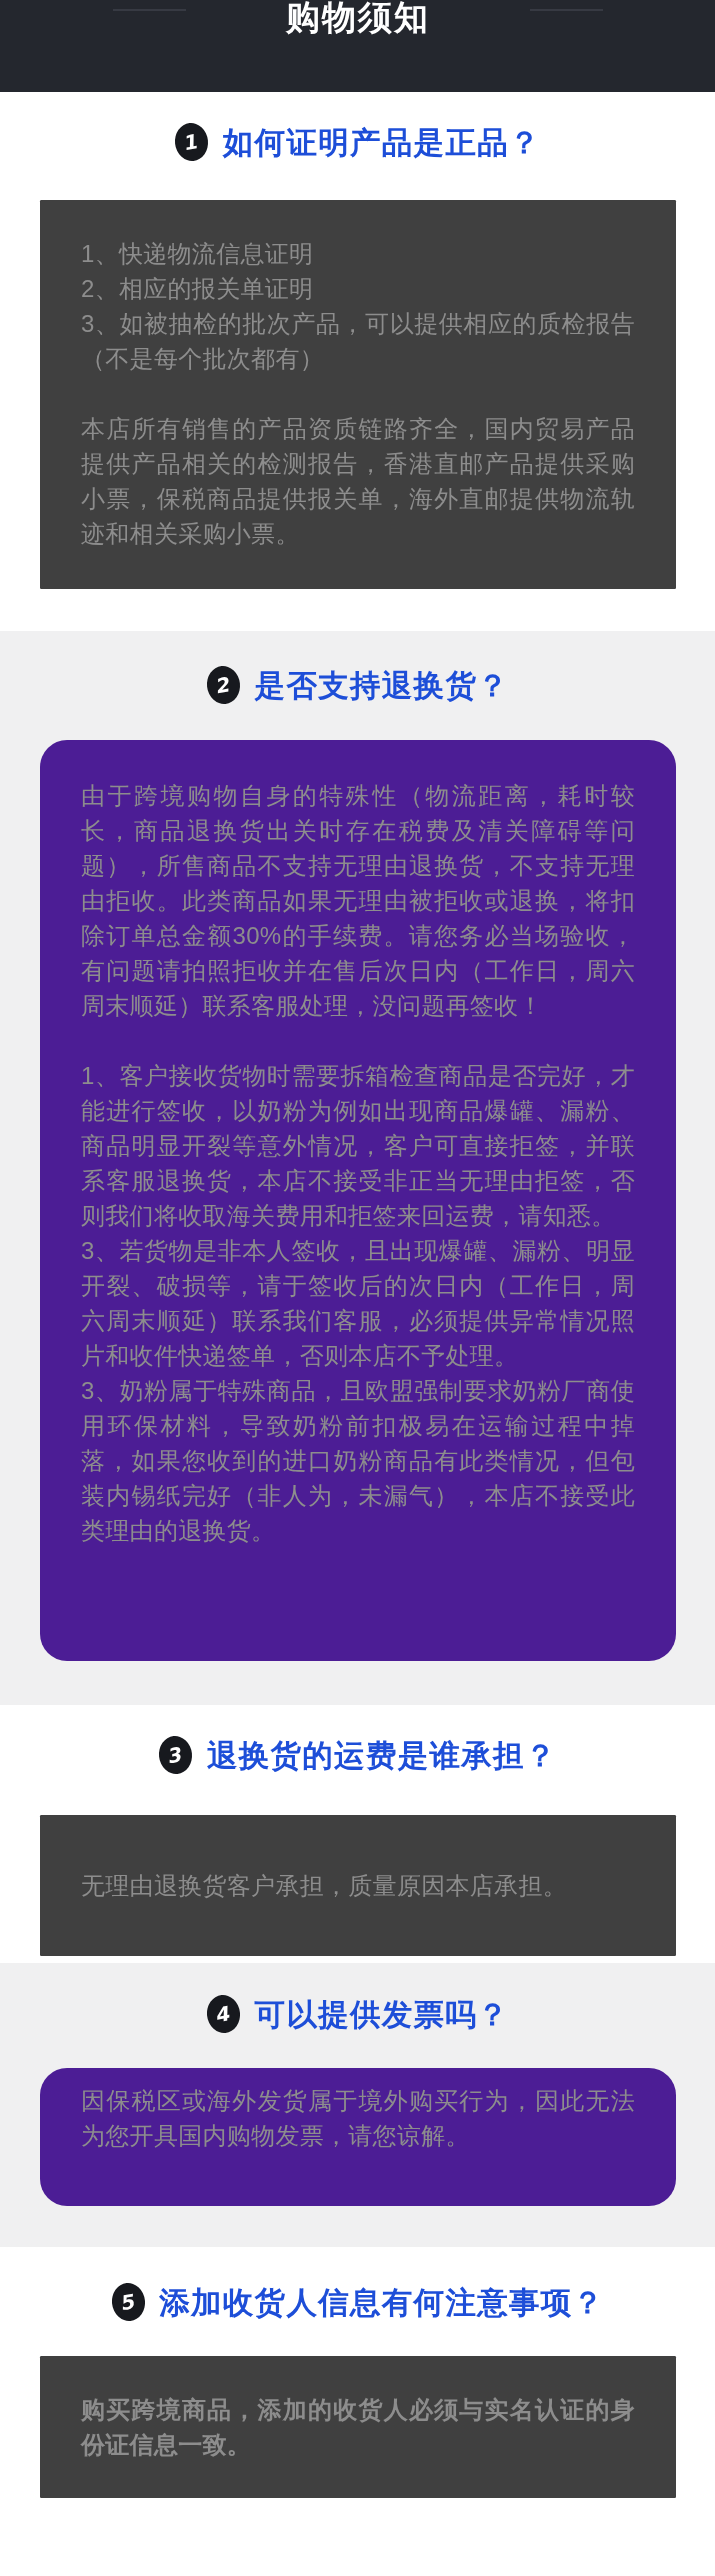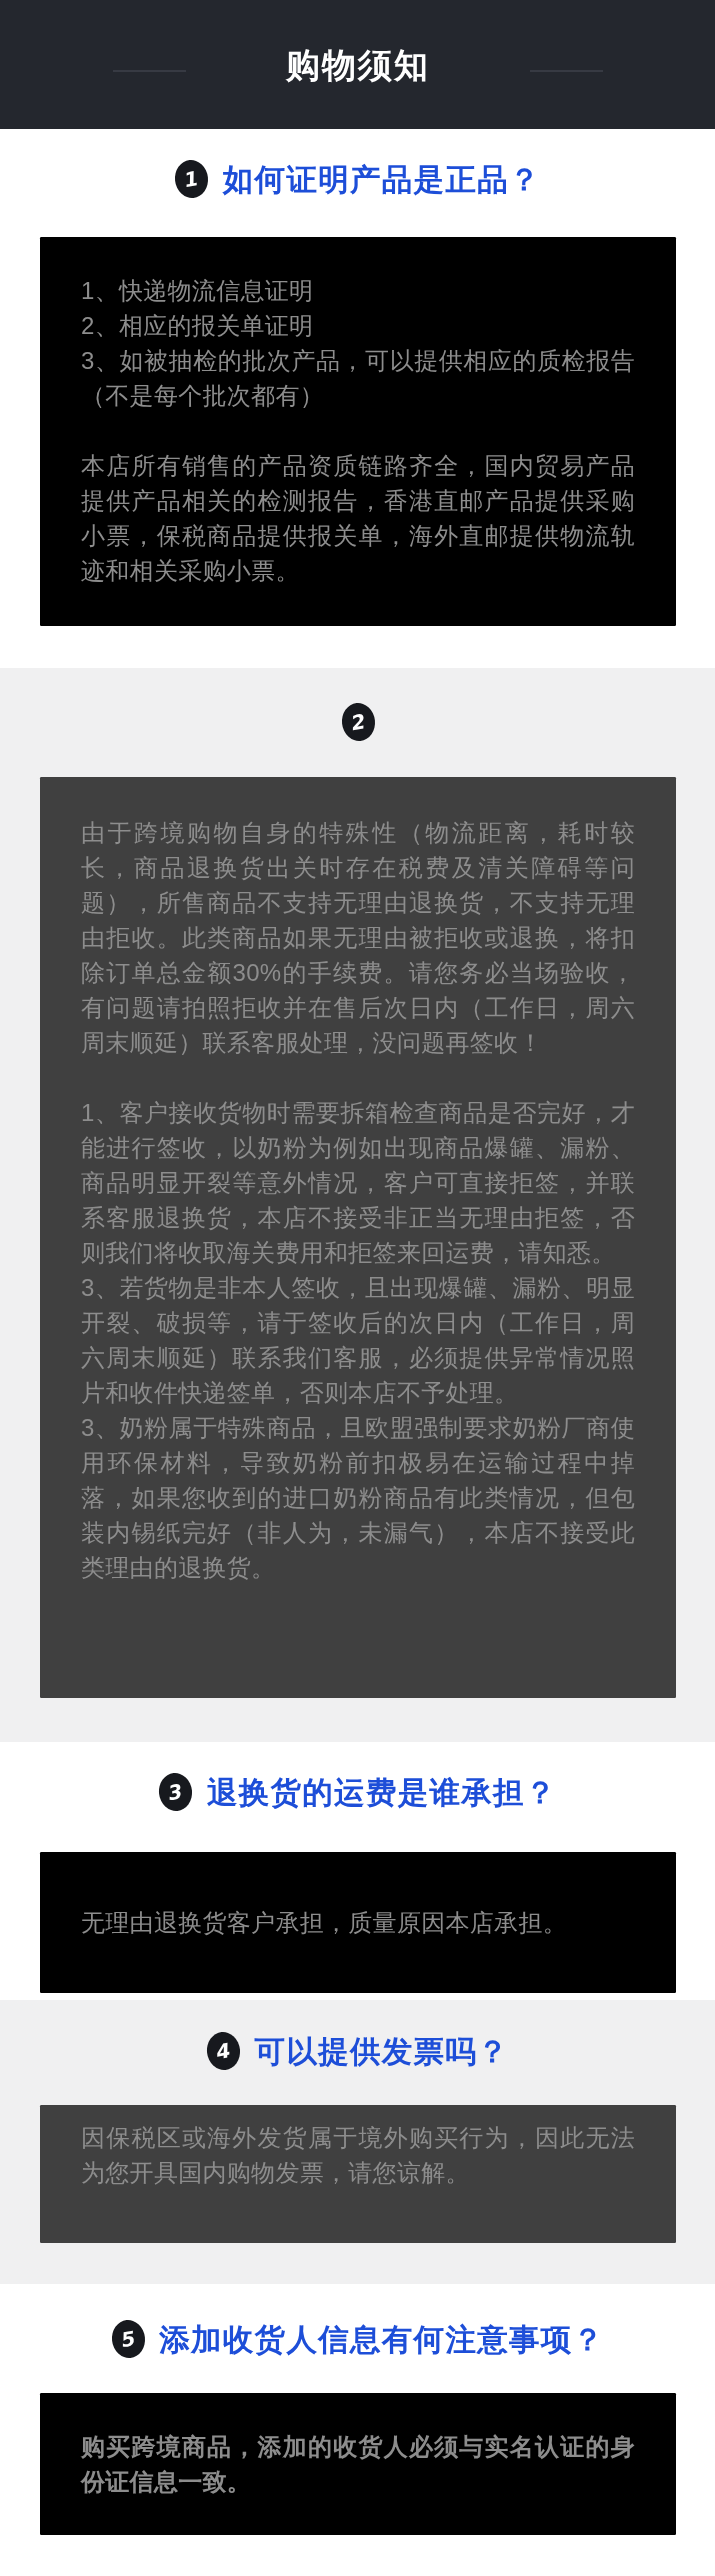--- a/index.html
+++ b/index.html
@@ -6,24 +6,23 @@
   body{
     width:716px;
     background:#ffffff;
     font-family:"Liberation Sans", sans-serif;
     -webkit-font-smoothing:antialiased;
   }
   *{box-sizing:border-box;}
 
   
   .page-header{
-    height:129px;
+    height:92px;
     background:#24272e;
     display:flex;
-    align-items:center;
     justify-content:center;
     gap:32px;
   }
   .page-title{
     margin:0;
     color:#ffffff;
     font-size:34px;
     font-weight:900;
     letter-spacing:2px;
     line-height:1;
@@ -80,22 +79,22 @@
     letter-spacing:1.3px;
     color:#1d4ed8;
     line-height:40px;
     white-space:nowrap;
   }
 
   .box{
     margin:0 40px;
     border-radius:1.3px;
   }
-  .box-gray{background:#000000;}
-  .box-white{background:#404040;}
+  .box-gray{background:#404040;}
+  .box-white{background:#4c1d95;border-radius:27px;}
   .box p{
     margin:0;
     font-size:24px;
     line-height:35px;
     letter-spacing:0.3px;
     color:#8d8d8d;
     white-space:pre-line;
     text-align:justify;
     text-justify:inter-ideograph;
   }
@@ -144,20 +143,21 @@
 3、如被抽检的批次产品，可以提供相应的质检报告（不是每个批次都有）</p>
     <p class="gap">本店所有销售的产品资质链路齐全，国内贸易产品提供产品相关的检测报告，香港直邮产品提供采购小票，保税商品提供报关单，海外直邮提供物流轨迹和相关采购小票。</p>
   </div>
 </section>
 
 <section class="sec sec-band sec2">
   <div class="heading">
     <span class="badge">
         <i>2</i>
       </span>
+    <h2 class="sec-title">是否支持退换货？</h2>
   </div>
   <div class="box box-white box-s2">
     <p>由于跨境购物自身的特殊性（物流距离，耗时较长，商品退换货出关时存在税费及清关障碍等问题），所售商品不支持无理由退换货，不支持无理由拒收。此类商品如果无理由被拒收或退换，将扣除订单总金额30%的手续费。请您务必当场验收，有问题请拍照拒收并在售后次日内（工作日，周六周末顺延）联系客服处理，没问题再签收！</p>
     <p class="gap">1、客户接收货物时需要拆箱检查商品是否完好，才能进行签收，以奶粉为例如出现商品爆罐、漏粉、商品明显开裂等意外情况，客户可直接拒签，并联系客服退换货，本店不接受非正当无理由拒签，否则我们将收取海关费用和拒签来回运费，请知悉。</p>
     <p>3、若货物是非本人签收，且出现爆罐、漏粉、明显开裂、破损等，请于签收后的次日内（工作日，周六周末顺延）联系我们客服，必须提供异常情况照片和收件快递签单，否则本店不予处理。</p>
     <p>3、奶粉属于特殊商品，且欧盟强制要求奶粉厂商使用环保材料，导致奶粉前扣极易在运输过程中掉落，如果您收到的进口奶粉商品有此类情况，但包装内锡纸完好（非人为，未漏气），本店不接受此类理由的退换货。</p>
   </div>
 </section>
 
 <section class="sec sec-white sec3">

